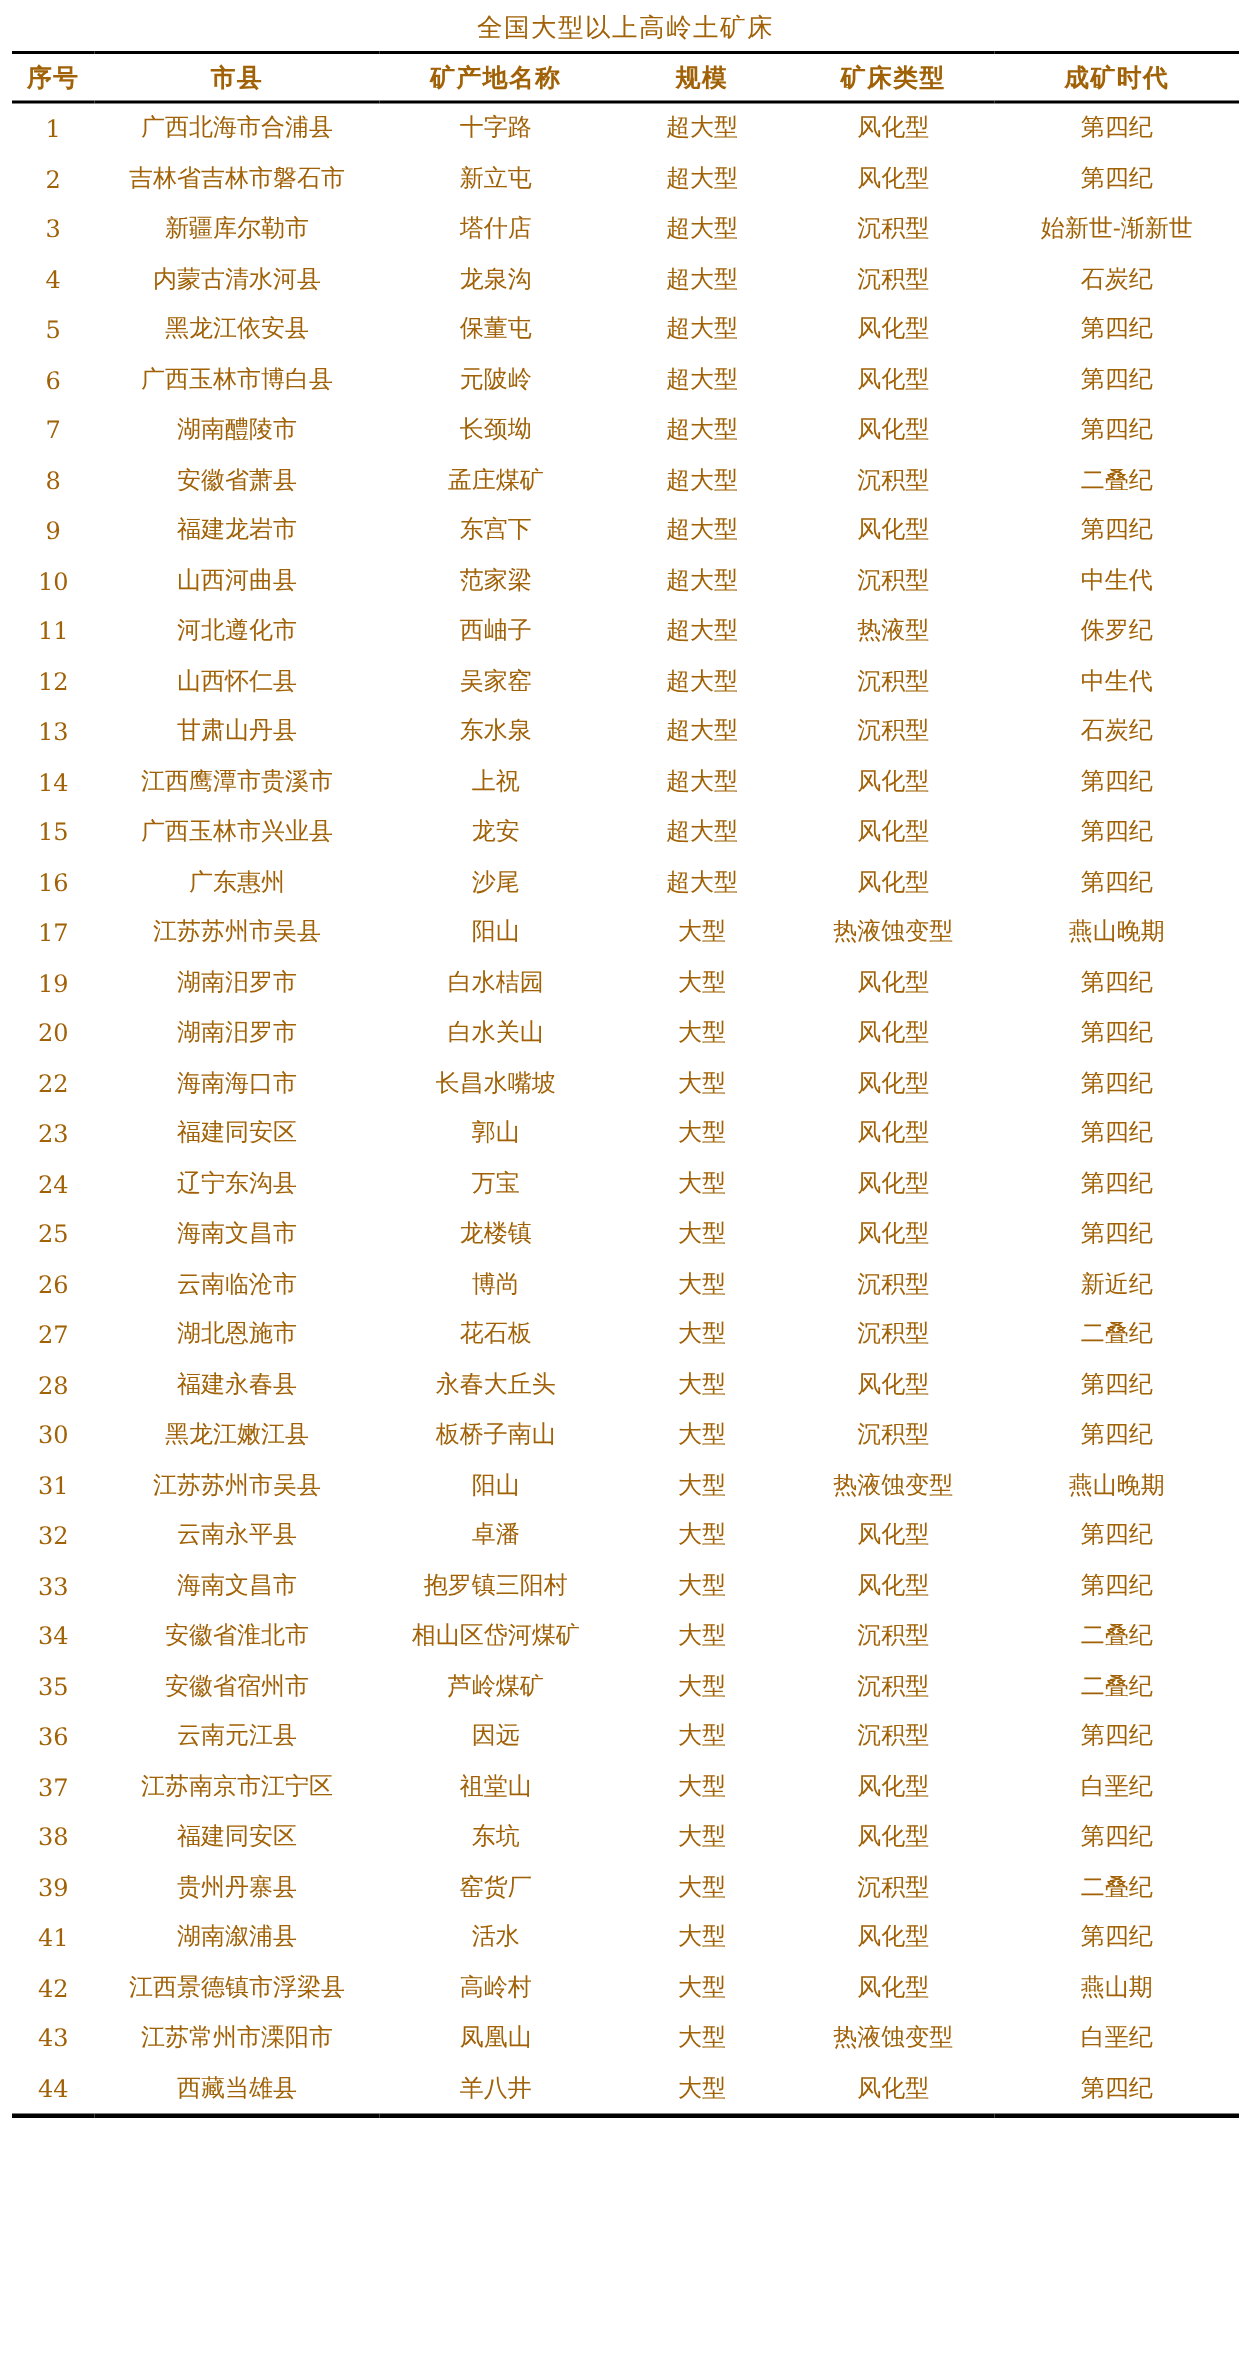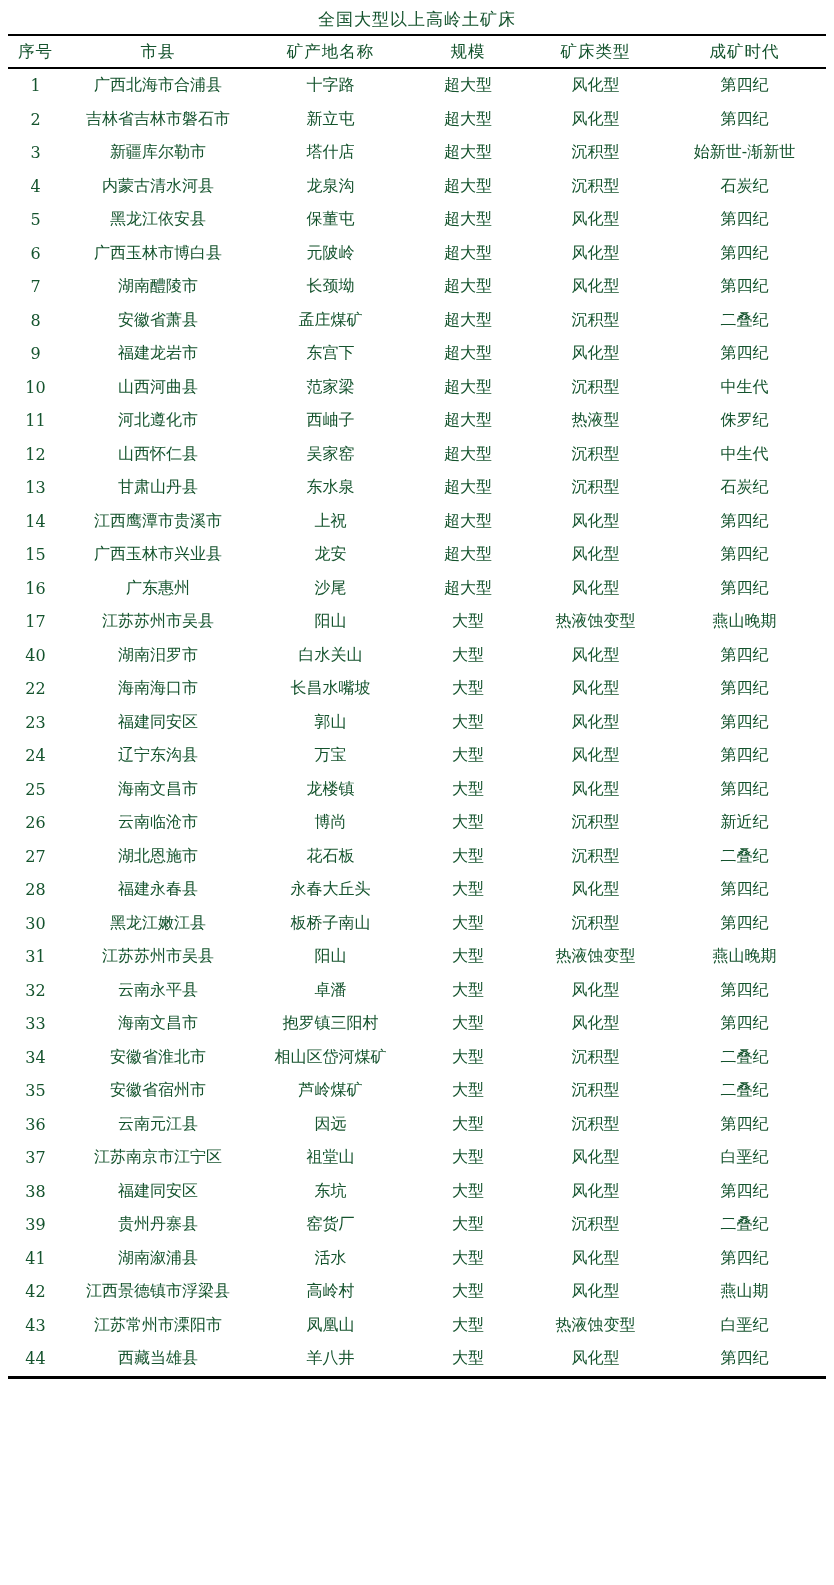--- a/index.html
+++ b/index.html
@@ -5,21 +5,21 @@
   html, body {
     margin: 0;
     padding: 0;
     background: #ffffff;
   }
   .page {
     position: relative;
     width: 834px;
     height: 1585px;
     background: #ffffff;
-    color: #14532d;
+    color: #a16207;
     font-family: "DejaVu Serif", "Liberation Serif", serif;
     overflow: hidden;
     box-sizing: border-box;
   }
   .doc-title {
     width: 834px;
     height: 34px;
     padding-top: 6px;
     text-align: center;
     font-size: 17px;
@@ -34,21 +34,21 @@
     table-layout: fixed;
     border-top: 2.5px solid #000000;
     border-bottom: 3px solid #000000;
   }
   table.data-table thead tr {
     border-bottom: 2.5px solid #000000;
   }
   table.data-table th {
     height: 31px;
     font-size: 16.5px;
-    font-weight: normal;
+    font-weight: bold;
     vertical-align: middle;
     padding: 0;
     letter-spacing: 1px;
   }
   table.data-table td {
     height: 33.5px;
     font-size: 16px;
     text-align: center;
     vertical-align: middle;
     padding: 0;
@@ -213,21 +213,29 @@
         </tr>
         <tr>
           <td>17</td>
           <td>江苏苏州市吴县</td>
           <td>阳山</td>
           <td>大型</td>
           <td>热液蚀变型</td>
           <td>燕山晚期</td>
         </tr>
         <tr>
-          <td>40</td>
+          <td>19</td>
+          <td>湖南汨罗市</td>
+          <td>白水桔园</td>
+          <td>大型</td>
+          <td>风化型</td>
+          <td>第四纪</td>
+        </tr>
+        <tr>
+          <td>20</td>
           <td>湖南汨罗市</td>
           <td>白水关山</td>
           <td>大型</td>
           <td>风化型</td>
           <td>第四纪</td>
         </tr>
         <tr>
           <td>22</td>
           <td>海南海口市</td>
           <td>长昌水嘴坡</td>

